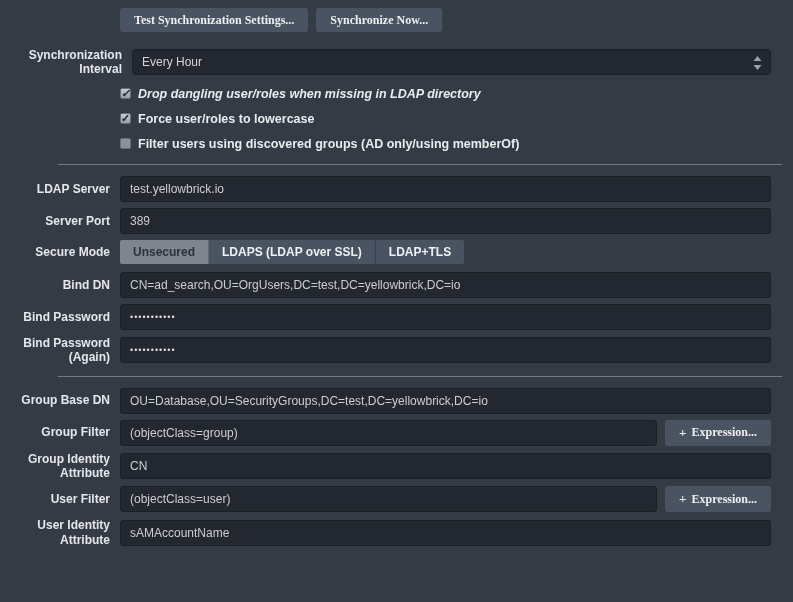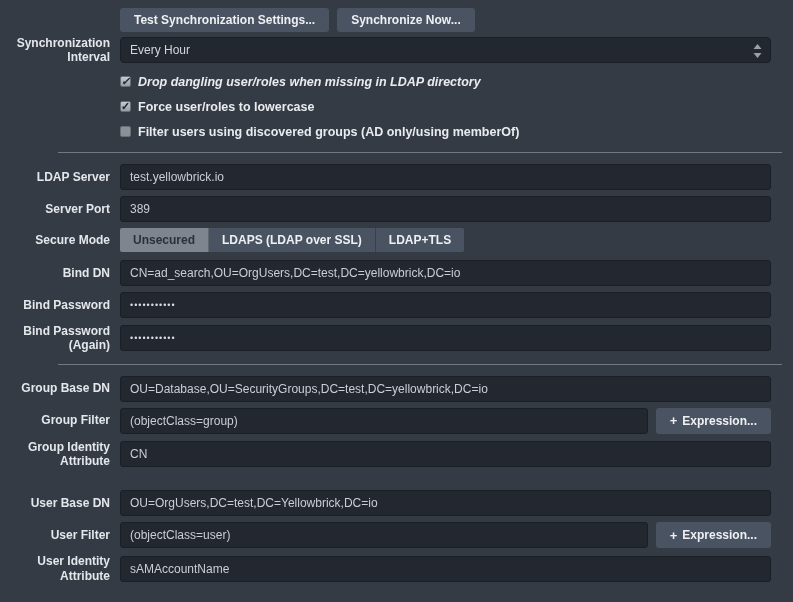--- a/index.html
+++ b/index.html
@@ -37,21 +37,21 @@
   }
   .cb.unchecked { background: #8b9099; }
   .cb-label { font-weight: 600; font-size: 12.5px; color: #e9ecef; }
 
   
   .btn {
     display: inline-flex; align-items: center; justify-content: center;
     height: 24px; padding: 12px 14px;
     background: #4a5361; color: #eef0f3;
     border: none; border-radius: 3px;
-    font-family: Liberation Sans, sans-serif;
+    font-family: Liberation Serif, serif;
     font-size: 12px; font-weight: 600; cursor: pointer;
     white-space: nowrap;
   }
   .btn .plus { font-weight: 700; margin-right: 5px; font-size: 13px; }
 
   
   .select {
     position: relative; flex: 1; height: 26px;
     background: #23272f; border: 1px solid #1a1e25; border-radius: 4px;
     display: flex; align-items: center; padding: 0 22px 0 9px;
@@ -76,21 +76,21 @@
     font-weight: 600; font-size: 12px; cursor: pointer;
     border-right: 1px solid rgba(0,0,0,0.22);
   }
   .segment:last-child { border-right: none; }
   .segment.selected { background: #7f858f; color: #2b3039; }
 
   .divider { height: 1px; background: #73787f; margin-left: 58px; margin-right: 11px; }
 
   
   .mt5 { margin-top: 5px; }
-  .mt4 { margin-top: 4px; }
+  .mt4 { margin-top: 16px; padding-left: 12px; }
   .mt6 { margin-top: 6px; }
   .mt8 { margin-top: 8px; }
   .mt10 { margin-top: 10px; font-style: italic; }
   .mt11 { margin-top: 11px; }
   .mt13 { margin-top: 13px; }
   .mt22 { margin-top: 22px; }
 
   .filter-btn { margin-left: 8px; height: 26px; }
 </style>
 </head>
@@ -212,26 +212,20 @@
     </div>
   </div>
 
   <div class="row mt6">
     <div class="label-col">Group Identity Attribute</div>
     <div class="content-col">
       <input class="tinput" type="text" value="CN" style="">
     </div>
   </div>
 
-  <div class="row mt22">
-    <div class="label-col">User Base DN</div>
-    <div class="content-col">
-      <input class="tinput" type="text" value="OU=OrgUsers,DC=test,DC=Yellowbrick,DC=io" style="">
-    </div>
-  </div>
 
   <div class="row mt6">
     <div class="label-col">User Filter</div>
     <div class="content-col">
       <input class="tinput" type="text" value="(objectClass=user)" style="">
       <button class="btn filter-btn">
           <span class="plus">+</span>
           <span>Expression...</span>
         </button>
     </div>

